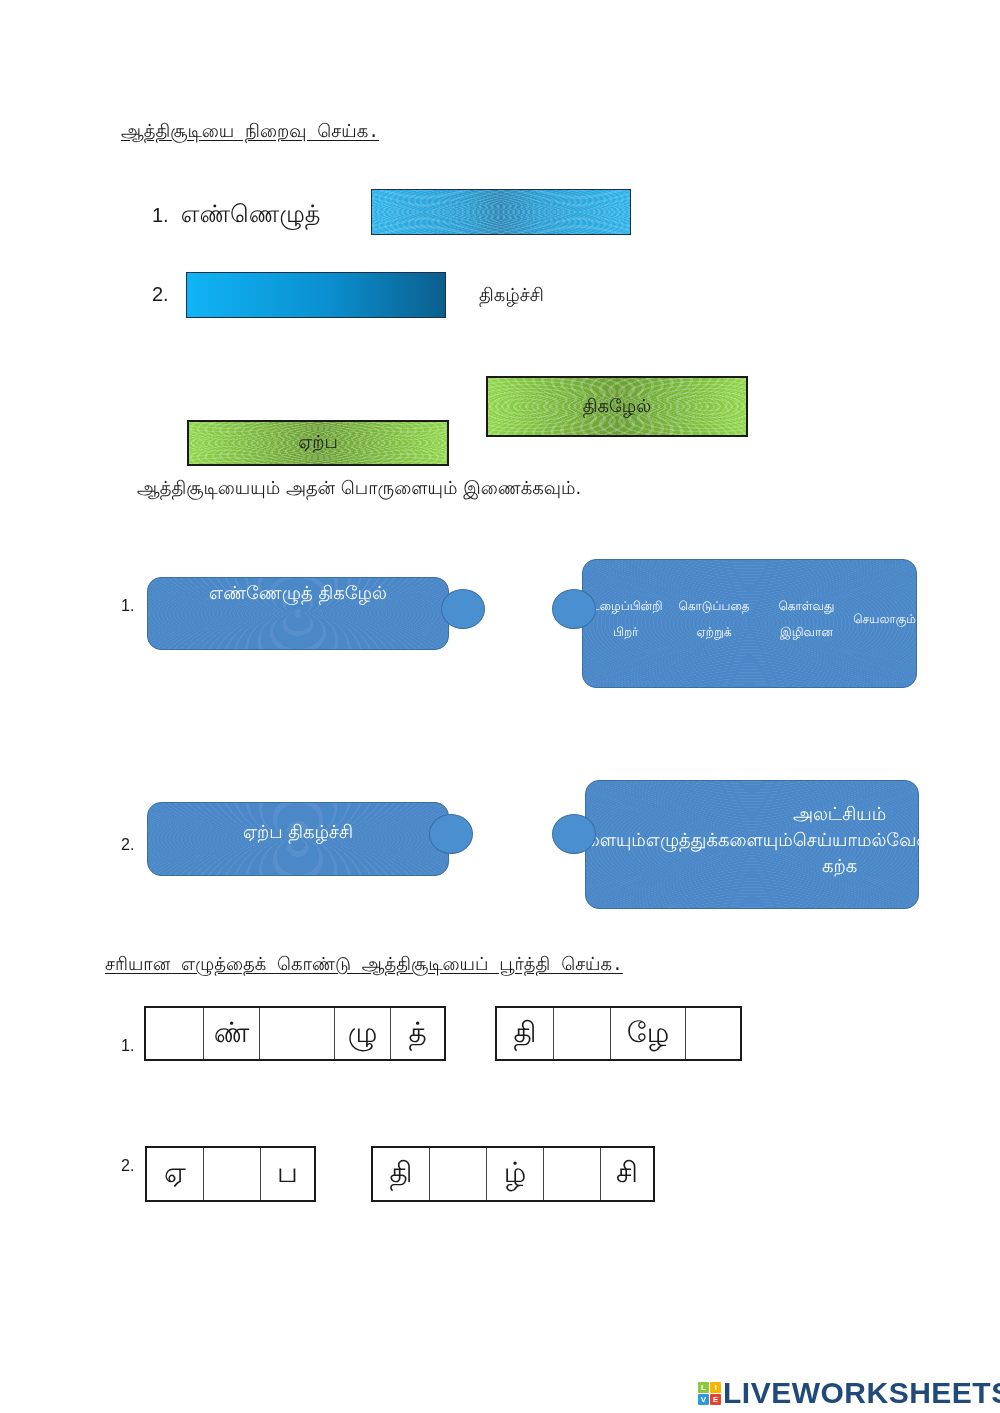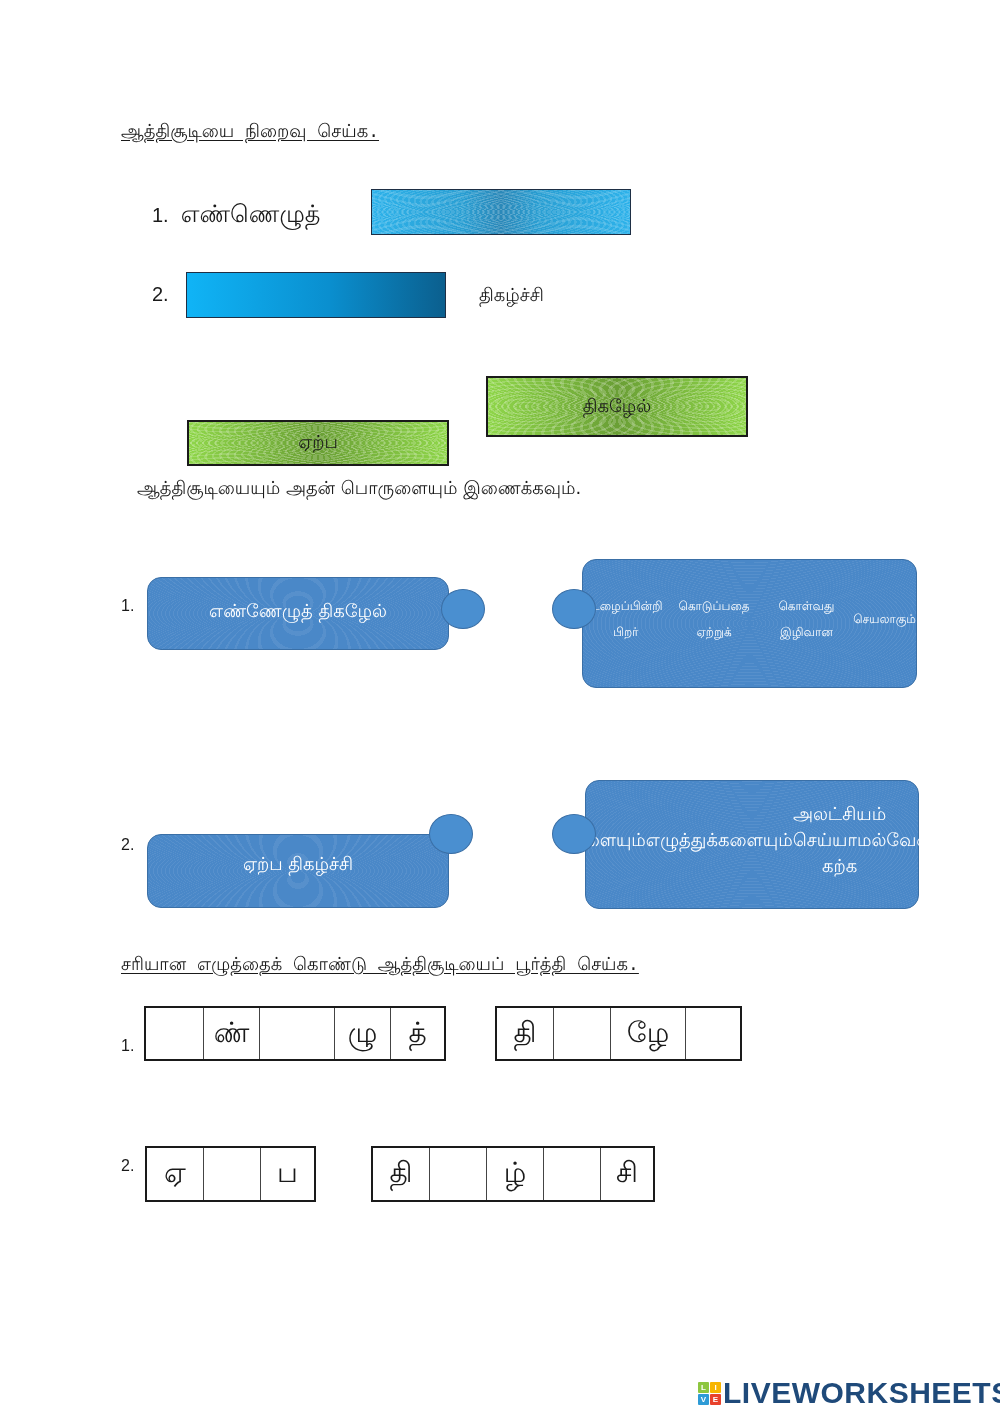--- a/index.html
+++ b/index.html
@@ -61,48 +61,48 @@
 <div class="abs green-box" style="left:187px;top:378px;width:262px;height:46px;margin-top:42px;">
   <span>ஏற்ப</span>
 </div>
 <div class="abs green-box" style="left:486px;top:376px;width:262px;height:61px;">
   <span>திகழேல்</span>
 </div>
 
 <div class="abs plain-heading" style="left:121px;top:477px;">ஆத்திசூடியையும் அதன் பொருளையும் இணைக்கவும்.</div>
 
 <div class="abs num" style="left:121px;top:597px;font-size:16px;">1.</div>
-<div class="abs pill" style="left:147px;top:577px;width:302px;height:73px;font-size:18px;align-items:flex-start;padding-top:22px;">
+<div class="abs pill" style="left:147px;top:577px;width:302px;height:73px;font-size:18px;align-items:flex-start;padding-top:4px;">
   <span>எண்ணேழுத் திகழேல்</span>
 </div>
 <div class="abs knob" style="left:441px;top:589px;"></div>
 
 <div class="abs pill" style="left:582px;top:559px;width:335px;height:129px;font-size:12px;flex-direction:row;line-height:26px;padding-bottom:10px;">
   <span>உழைப்பின்றி பிறர்</span>
   <span>கொடுப்பதை ஏற்றுக்</span>
   <span>கொள்வது இழிவான</span>
   <span>செயலாகும்</span>
 </div>
 <div class="abs knob" style="left:552px;top:589px;"></div>
 
 <div class="abs num" style="left:121px;top:836px;font-size:16px;">2.</div>
-<div class="abs pill" style="left:147px;top:802px;width:302px;height:74px;font-size:18px;align-items:flex-start;padding-top:18px;margin-top:32px;">
+<div class="abs pill" style="left:147px;top:802px;width:302px;height:74px;font-size:18px;align-items:flex-start;padding-top:18px;">
   <span>ஏற்ப திகழ்ச்சி</span>
 </div>
 <div class="abs knob" style="left:429px;top:814px;"></div>
 
 <div class="abs pill" style="left:585px;top:780px;width:334px;height:129px;font-size:18px;flex-direction:row;line-height:26px;padding-bottom:10px;">
   <span>எண்களையும்</span>
   <span>எழுத்துக்களையும்</span>
   <span>அலட்சியம் செய்யாமல் கற்க</span>
   <span>வேண்டும்</span>
 </div>
 <div class="abs knob" style="left:552px;top:814px;"></div>
 
-<div class="abs heading" style="left:121px;top:955px;">சரியான எழுத்தைக் கொண்டு ஆத்திசூடியைப் பூர்த்தி செய்க.</div>
+<div class="abs heading" style="left:105px;top:955px;">சரியான எழுத்தைக் கொண்டு ஆத்திசூடியைப் பூர்த்தி செய்க.</div>
 
 <div class="abs num" style="left:121px;top:1037px;font-size:16px;">1.</div>
 <div class="abs grid" style="left:144px;top:1006px;width:302px;height:55px;">
   <div class="cell" style="width:58px;"></div>
   <div class="cell" style="width:56px;">ண்</div>
   <div class="cell" style="width:75px;"></div>
   <div class="cell" style="width:56px;">ழு</div>
   <div class="cell" style="width:53px;">த்</div>
 </div>
 <div class="abs grid" style="left:495px;top:1006px;width:247px;height:55px;">

